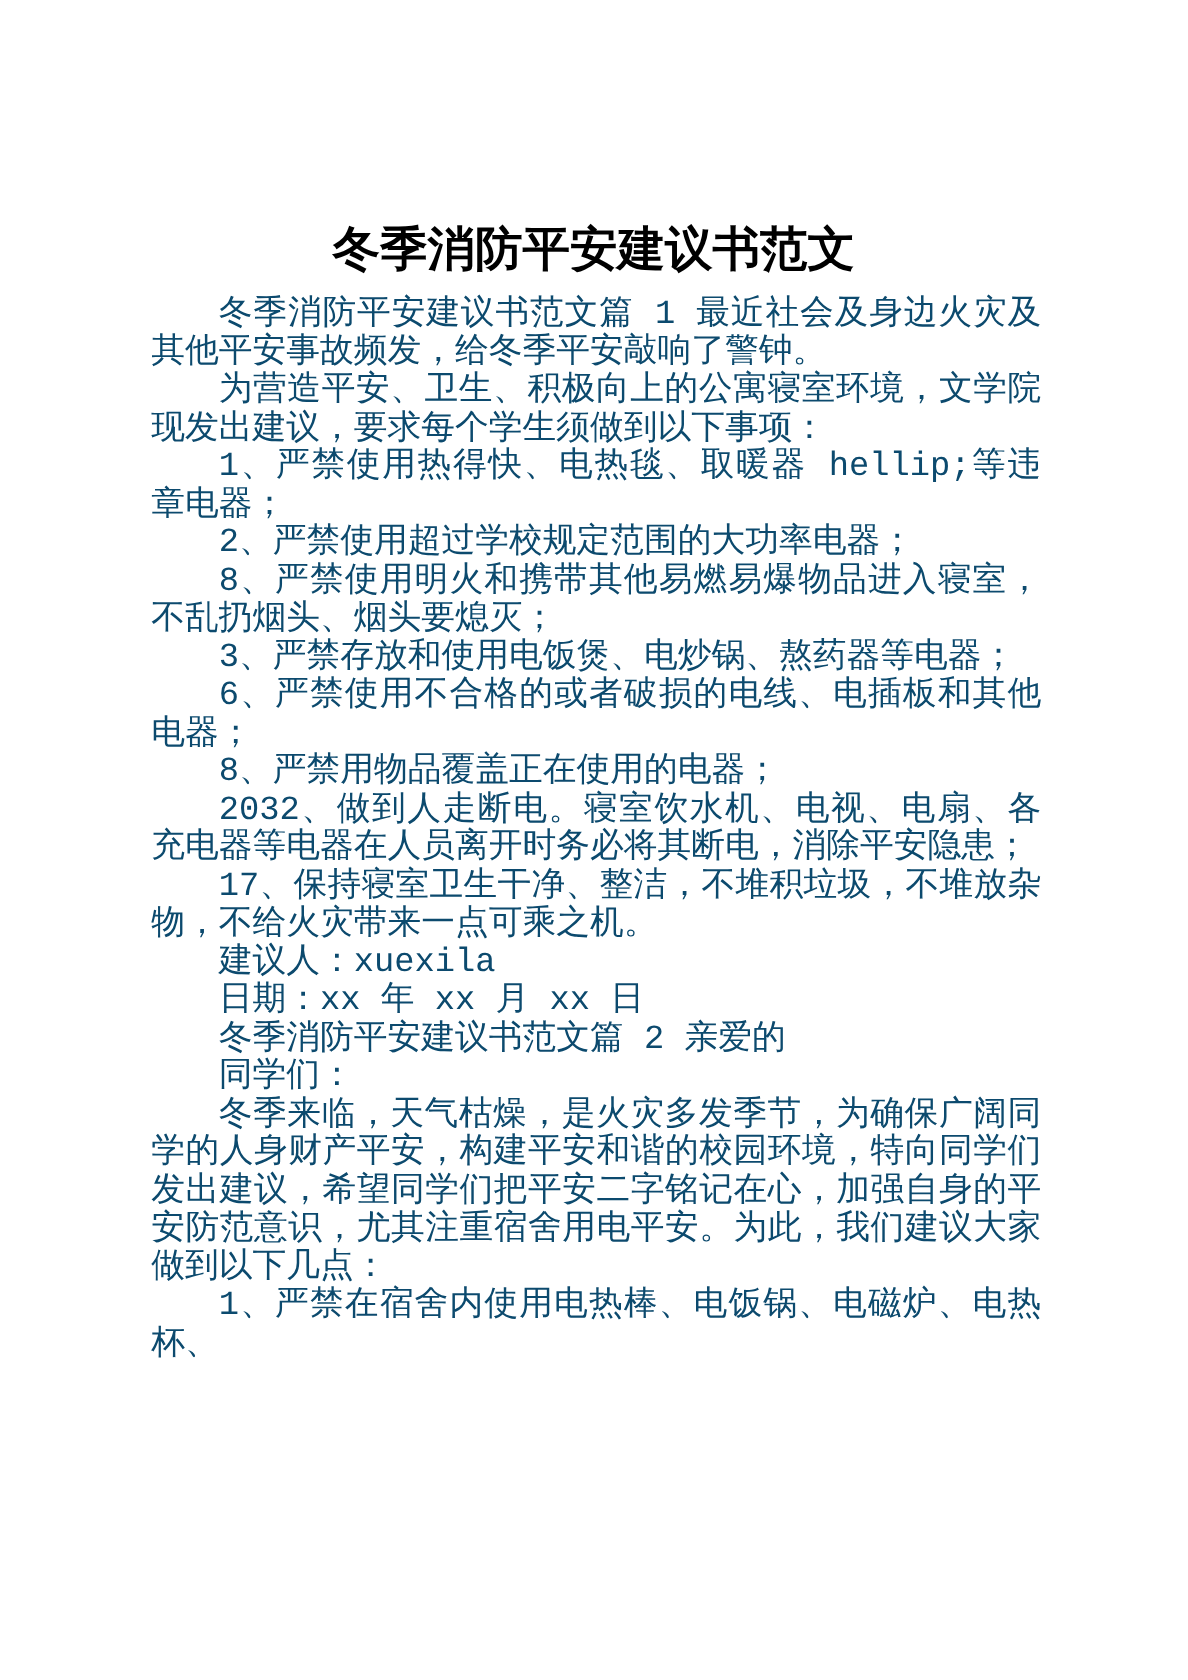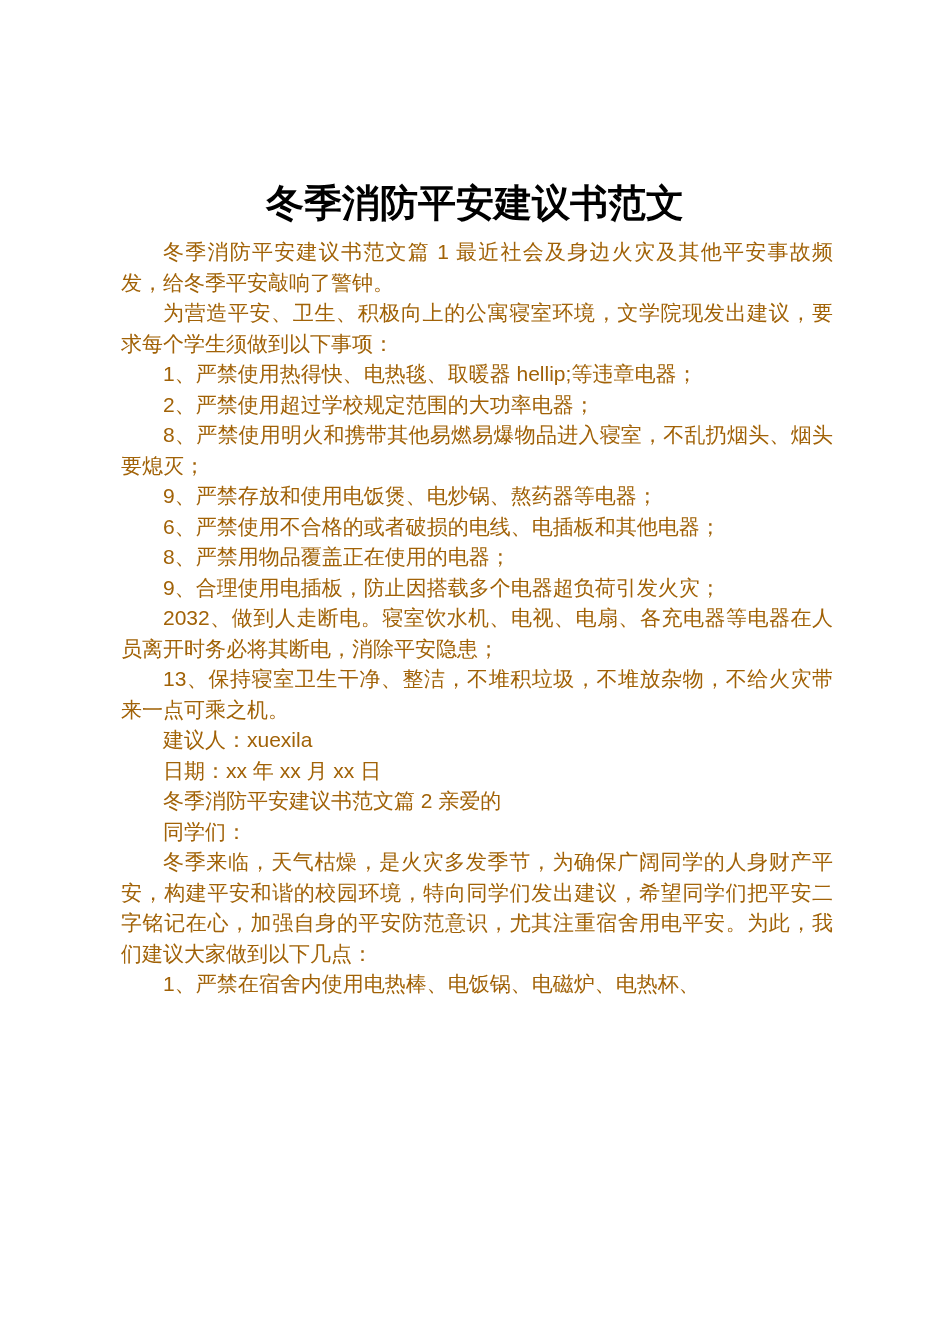--- a/index.html
+++ b/index.html
@@ -6,45 +6,45 @@
     margin: 0;
     padding: 0;
     background: #ffffff;
   }
   .page {
     position: relative;
     width: 950px;
     height: 1240px;
     background: #ffffff;
     color: #000000;
-    font-family: Liberation Sans, sans-serif;
+    font-family: Liberation Mono, monospace;
     overflow: hidden;
   }
   .doc-title {
     position: absolute;
     top: 180px;
     left: 0;
     right: 0;
     margin: 0;
     text-align: center;
     font-size: 38px;
     line-height: 46px;
     font-weight: 700;
     letter-spacing: 0px;
     color: #000000;
   }
   .doc-body {
     position: absolute;
     top: 237px;
     left: 121px;
     width: 712px;
-    font-size: 21px;
+    font-size: 27px;
     line-height: 30.5px;
     text-align: justify;
-    color: #a16207;
+    color: #0c4a6e;
   }
   .para {
     margin: 0;
     padding: 0;
     text-indent: 2em;
     word-break: break-all;
   }
 </style>
 </head>
 <body>
@@ -52,26 +52,25 @@
 <div class="page">
 
   <h1 class="doc-title">冬季消防平安建议书范文</h1>
 
   <div class="doc-body">
     <p class="para">冬季消防平安建议书范文篇 1 最近社会及身边火灾及其他平安事故频发，给冬季平安敲响了警钟。</p>
     <p class="para">为营造平安、卫生、积极向上的公寓寝室环境，文学院现发出建议，要求每个学生须做到以下事项：</p>
     <p class="para">1、严禁使用热得快、电热毯、取暖器 hellip;等违章电器；</p>
     <p class="para">2、严禁使用超过学校规定范围的大功率电器；</p>
     <p class="para">8、严禁使用明火和携带其他易燃易爆物品进入寝室，不乱扔烟头、烟头要熄灭；</p>
-    <p class="para">9、严禁存放和使用电饭煲、电炒锅、熬药器等电器；</p>
+    <p class="para">3、严禁存放和使用电饭煲、电炒锅、熬药器等电器；</p>
     <p class="para">6、严禁使用不合格的或者破损的电线、电插板和其他电器；</p>
     <p class="para">8、严禁用物品覆盖正在使用的电器；</p>
-    <p class="para">9、合理使用电插板，防止因搭载多个电器超负荷引发火灾；</p>
     <p class="para">2032、做到人走断电。寝室饮水机、电视、电扇、各充电器等电器在人员离开时务必将其断电，消除平安隐患；</p>
-    <p class="para">13、保持寝室卫生干净、整洁，不堆积垃圾，不堆放杂物，不给火灾带来一点可乘之机。</p>
+    <p class="para">17、保持寝室卫生干净、整洁，不堆积垃圾，不堆放杂物，不给火灾带来一点可乘之机。</p>
     <p class="para">建议人：xuexila</p>
     <p class="para">日期：xx 年 xx 月 xx 日</p>
     <p class="para">冬季消防平安建议书范文篇 2 亲爱的</p>
     <p class="para">同学们：</p>
     <p class="para">冬季来临，天气枯燥，是火灾多发季节，为确保广阔同学的人身财产平安，构建平安和谐的校园环境，特向同学们发出建议，希望同学们把平安二字铭记在心，加强自身的平安防范意识，尤其注重宿舍用电平安。为此，我们建议大家做到以下几点：</p>
     <p class="para">1、严禁在宿舍内使用电热棒、电饭锅、电磁炉、电热杯、</p>
   </div>
 
 </div>
 

